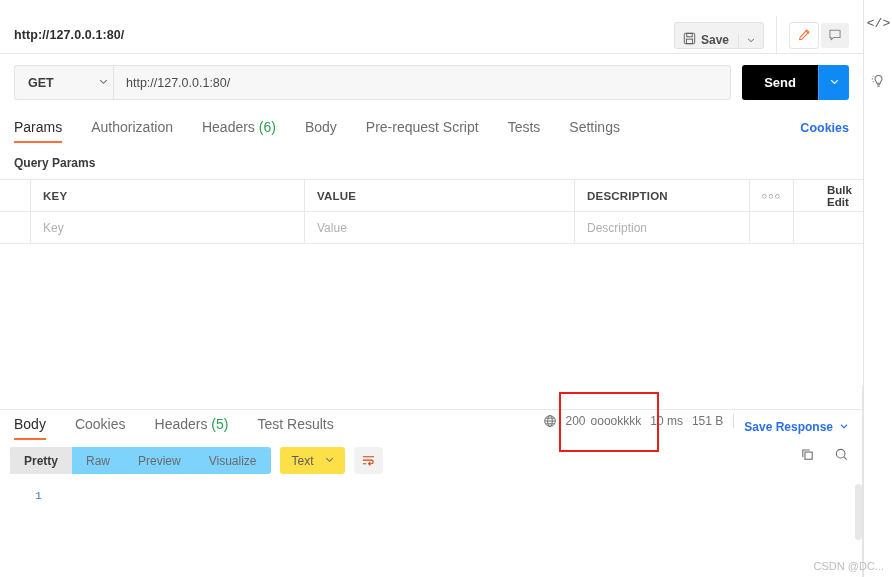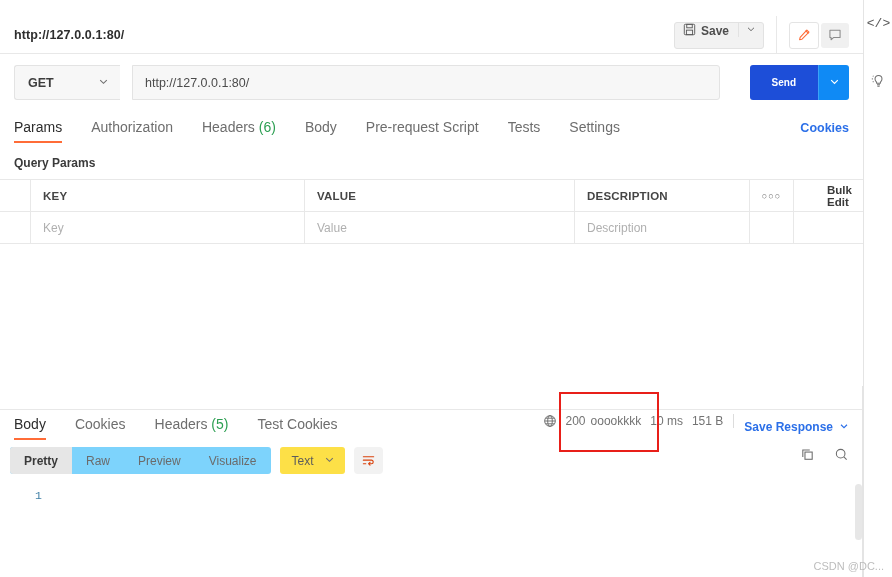--- a/index.html
+++ b/index.html
@@ -79,21 +79,21 @@
   .topbar-right {
     position: absolute;
     right: 0;
     top: 0;
     height: 38px;
     display: flex;
     align-items: center;
   }
   .save-group {
     display: flex;
-    align-items: flex-start;
+    align-items: flex-end;
     height: 25px;
     border-radius: 3px;
     overflow: hidden;
     background: #f2f2f2;
     border: 1px solid #e2e2e2;
   }
   .save-btn {
     display: flex;
     align-items: center;
     gap: 5px;
@@ -127,21 +127,21 @@
     cursor: pointer;
   }
   .icon-btn.active { background: #ffffff; border: 1px solid #e4e4e4; }
   .icon-btn.flat { background: #f0f0f0; margin-left: 2px; }
 
   
   .url-row {
     display: flex;
     align-items: center;
     padding: 11px 14px 12px 14px;
-    gap: 21px;
+    gap: 2px;
     box-sizing: border-box;
   }
   .method-box {
     width: 106px;
     height: 35px;
     background: #f7f7f7;
     border: 1px solid #e3e3e3;
     border-right: none;
     border-radius: 3px 0 0 3px;
     display: flex;
@@ -174,23 +174,23 @@
   }
   .send-group {
     display: flex;
     align-items: stretch;
     height: 35px;
     margin-left: 9px;
     border-radius: 3px;
     overflow: hidden;
   }
   .send-btn {
-    background: #1d4ed8;
+    background: #000000;
     color: #ffffff;
-    font-size: 10px;
+    font-size: 13px;
     font-weight: bold;
     display: flex;
     align-items: center;
     padding: 0 22px;
     cursor: pointer;
   }
   .send-caret {
     background: #0f8af5;
     width: 30px;
     display: flex;
@@ -590,21 +590,21 @@
         <span>Body</span>
       </div>
       <div class="tab">
         <span>Cookies</span>
       </div>
       <div class="tab">
         <span>Headers</span>
         <span class="count">(5)</span>
       </div>
       <div class="tab">
-        <span>Test Cookies</span>
+        <span>Test Results</span>
       </div>
 
       <div class="resp-meta">
         <span class="globe-icon">
           <svg width="14" height="14" viewBox="0 0 16 16" fill="none" stroke="#6e6e6e" stroke-width="1.1">
             <circle cx="8" cy="8" r="6.1"></circle>
             <ellipse cx="8" cy="8" rx="2.6" ry="6.1"></ellipse>
             <path d="M2.1 8h11.8M3 4.8h10M3 11.2h10"></path>
           </svg>
         </span>

